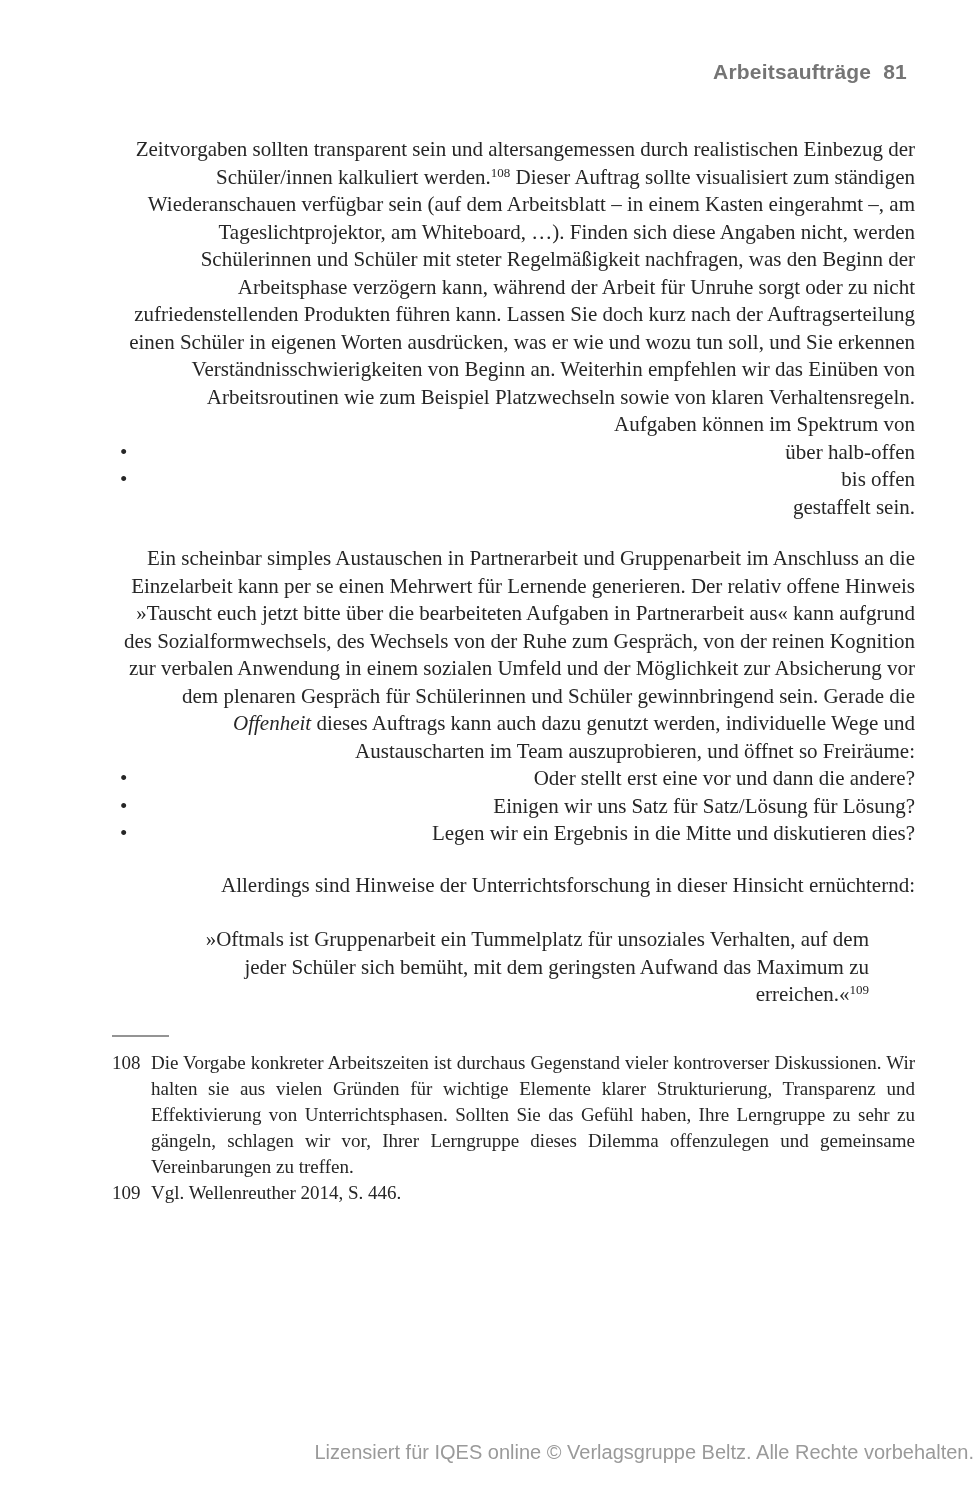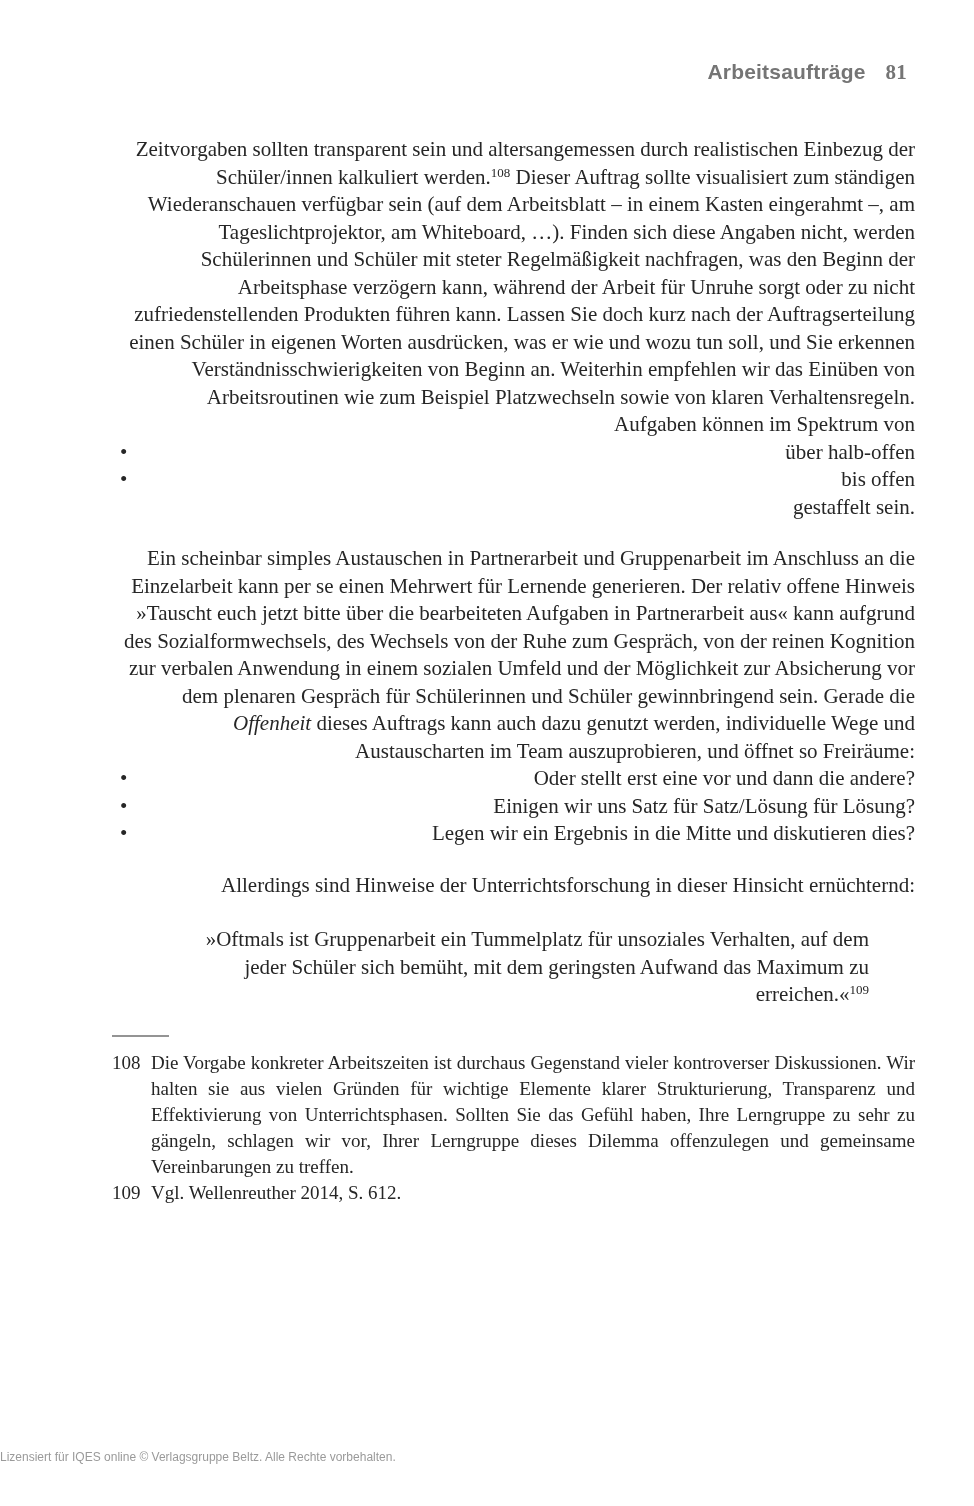--- a/index.html
+++ b/index.html
@@ -24,22 +24,21 @@
     width: 803px;
     text-align: right;
     font-family: "Liberation Sans", sans-serif;
     font-size: 21px;
     font-weight: 600;
     color: #757575;
     letter-spacing: 0.2px;
   }
   .running-head .pagenum {
     display: inline-block;
-    margin-left: 20px;
-    font-family: Liberation Serif, serif;
+    margin-left: 12px;
   }
   
   .content {
     position: absolute;
     top: 136px;
     left: 112px;
     width: 803px;
     font-size: 21px;
     line-height: 27.5px;
     text-align: justify;
@@ -100,23 +99,23 @@
     text-align: justify;
     hyphens: auto;
     -webkit-hyphens: auto;
   }
   
   .page-footer {
     position: absolute;
     left: 0;
     bottom: 42px;
     width: 100%;
-    text-align: left;
+    text-align: right;
     font-family: "Liberation Sans", sans-serif;
-    font-size: 12px;
+    font-size: 20px;
     color: #9a9a9a;
   }
 </style>
 </head>
 <body>
 
 <div class="page">
 
   <div class="running-head">
     <span>Arbeitsaufträge</span><span class="pagenum">81</span>
@@ -149,21 +148,21 @@
 
     <div class="footnote-sep"></div>
 
     <div class="footnotes">
       <div class="footnote">
         <span class="fn-num">108</span>
         <span class="fn-text">Die Vorgabe konkreter Arbeitszeiten ist durchaus Gegenstand vieler kontroverser Diskussionen. Wir halten sie aus vielen Gründen für wichtige Elemente klarer Strukturierung, Transparenz und Effektivierung von Unterrichtsphasen. Sollten Sie das Gefühl haben, Ihre Lerngruppe zu sehr zu gängeln, schlagen wir vor, Ihrer Lerngruppe dieses Dilemma offenzulegen und gemeinsame Vereinbarungen zu treffen.</span>
       </div>
       <div class="footnote">
         <span class="fn-num">109</span>
-        <span class="fn-text">Vgl. Wellenreuther 2014, S. 612.</span>
+        <span class="fn-text">Vgl. Wellenreuther 2014, S. 446.</span>
       </div>
     </div>
 
   </div>
 
   <div class="page-footer">
     <span>Lizensiert für IQES online © Verlagsgruppe Beltz. Alle Rechte vorbehalten.</span>
   </div>
 
 </div>

